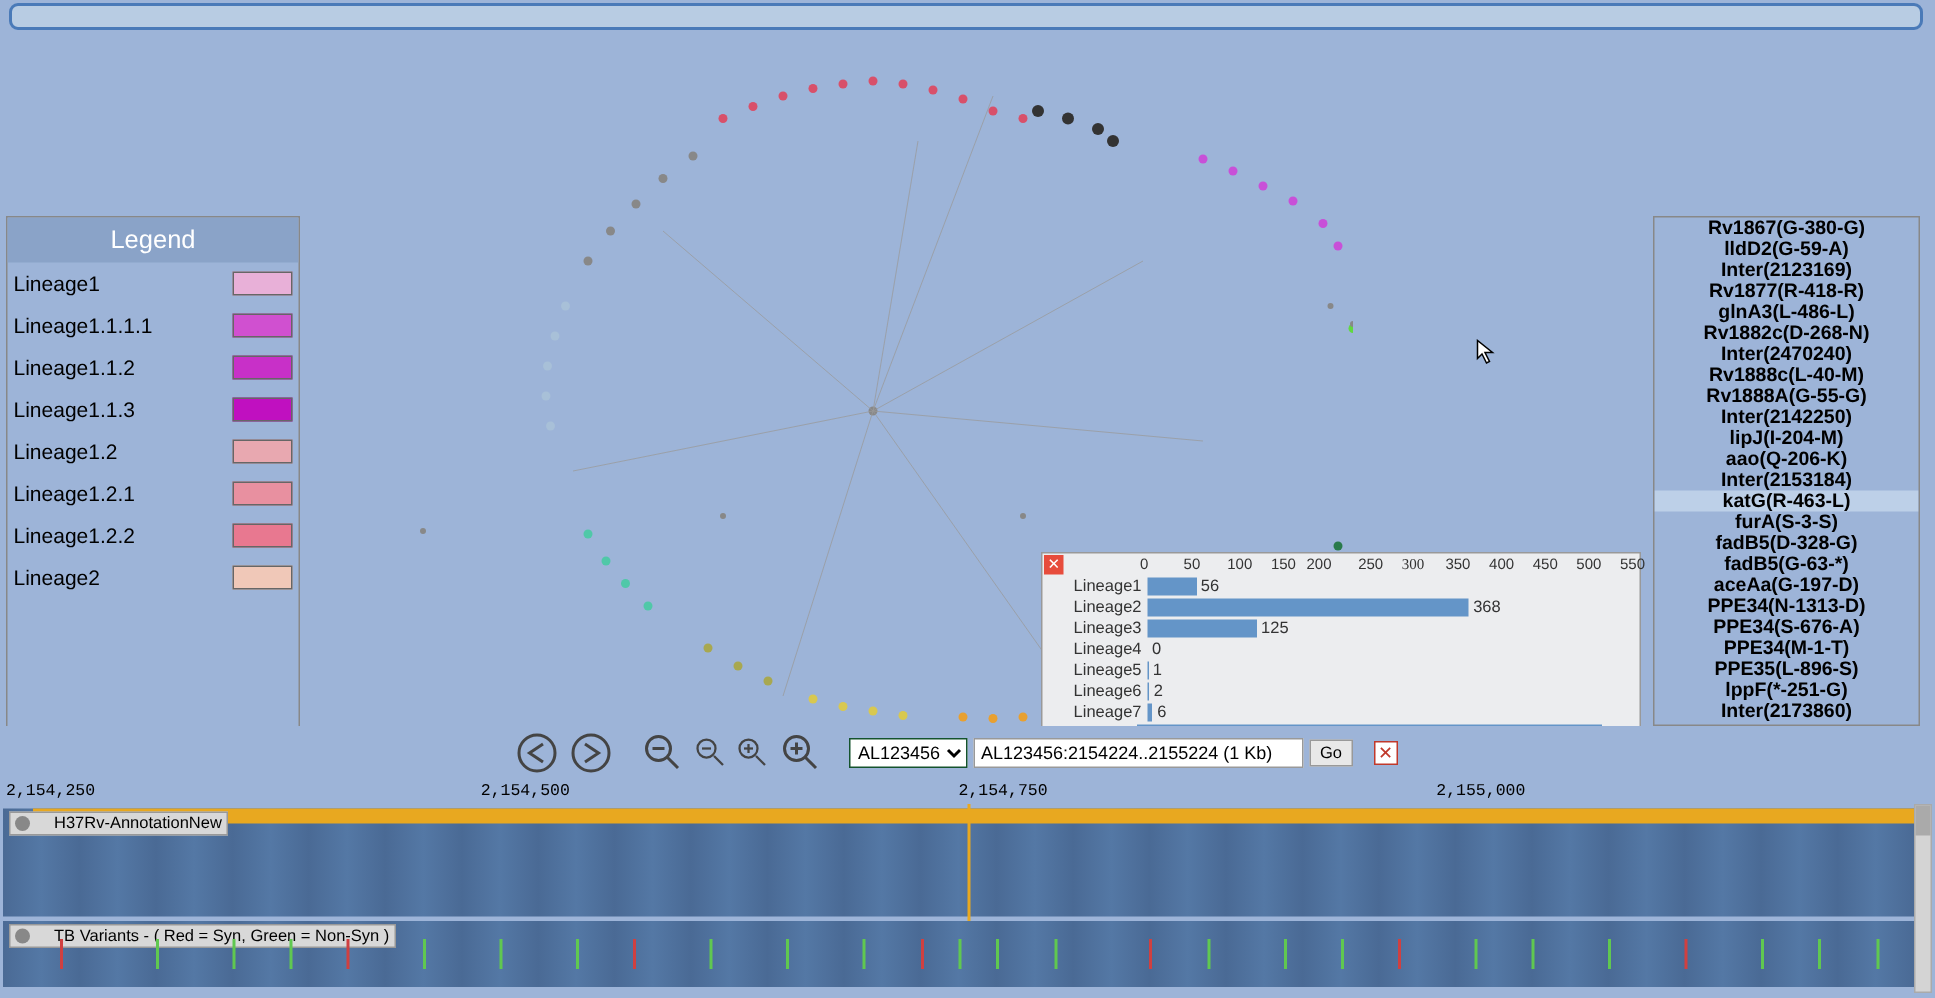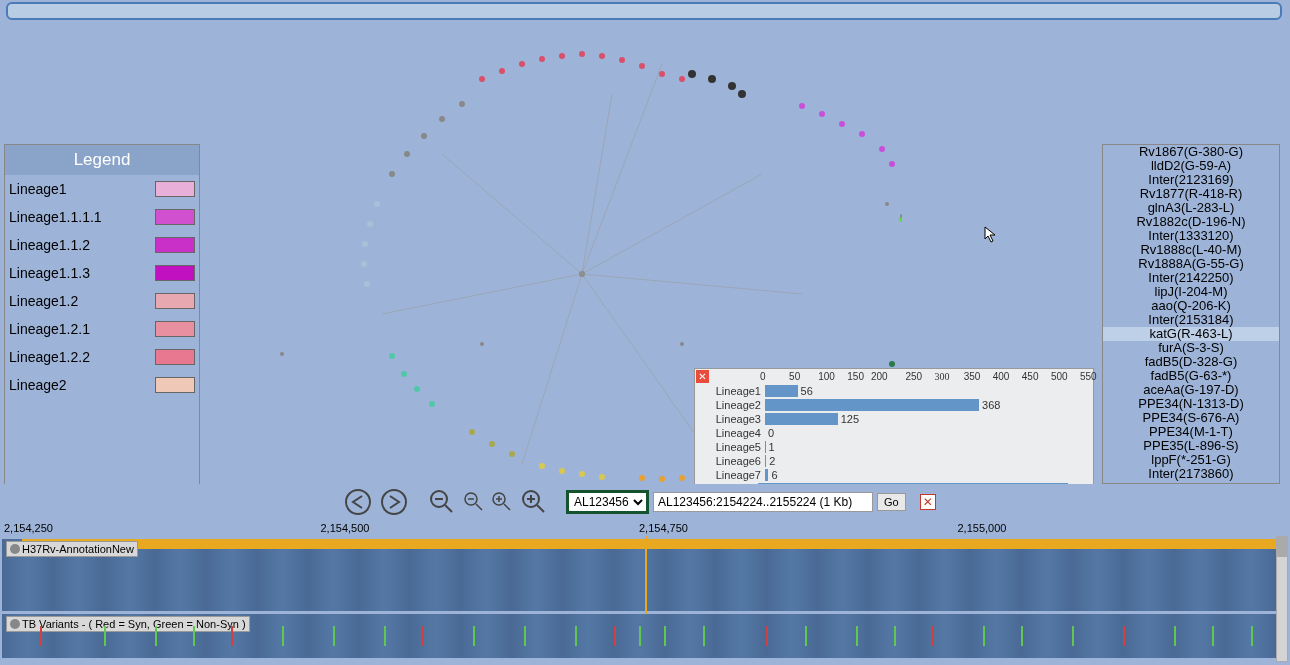--- a/index.html
+++ b/index.html
@@ -11,21 +11,21 @@
 
 .legend-panel { position: absolute; top: 120px; left: 2px; width: 196px; height: 342px; background: #9db4d8; border: 1px solid #888; overflow-y: scroll; }
 .legend-panel::-webkit-scrollbar { width: 13px; }
 .legend-panel::-webkit-scrollbar-track { background: #d4d4d4; }
 .legend-panel::-webkit-scrollbar-thumb { background: #aaa; border: 1px solid #888; }
 .legend-title { text-align: center; font-size: 17px; color: #fff; background: #8aa3c8; padding: 5px 0; }
 .legend-item { display: flex; align-items: center; padding: 6px 4px; font-size: 14px; color: #000; }
 .legend-label { flex: 1; }
 .legend-swatch { width: 40px; height: 16px; border: 1px solid #666; }
 
-.gene-panel { position: absolute; top: 120px; right: 8px; width: 178px; height: 340px; background: #9db4d8; border: 1px solid #888; overflow-y: scroll; text-align: center; }
+.gene-panel { position: absolute; top: 120px; right: 8px; width: 178px; height: 340px; background: #9db4d8; border: 1px solid #888; overflow-y: scroll; text-align: center; font-weight: bold; }
 .gene-panel::-webkit-scrollbar { width: 13px; }
 .gene-panel::-webkit-scrollbar-track { background: #d4d4d4; }
 .gene-panel::-webkit-scrollbar-thumb { background: #aaa; border: 1px solid #888; }
 .gene-item { font-size: 13px; color: #000; padding: 0px 0; line-height: 14px; cursor: pointer; }
 .gene-item.selected { background: #bdd0e8; }
 
 .chart-popup { position: absolute; top: 344px; left: 692px; width: 400px; height: 126px; background: #ecedef; border: 1px solid #999; font-size: 11px; }
 .chart-close { position: absolute; top: 1px; left: 1px; width: 13px; height: 13px; background: #e74c3c; color: #fff; font-size: 10px; line-height: 13px; text-align: center; cursor: pointer; }
 .chart-axis { position: absolute; top: 2px; left: 70px; right: 4px; height: 12px; display: flex; }
 .chart-tick { position: absolute; font-size: 10px; color: #333; top: 0; }
@@ -34,33 +34,33 @@
 .chart-bar { height: 12px; background: #6495c8; }
 .chart-val { font-size: 11px; color: #333; margin-left: 3px; }
 
 .tree-svg { position: absolute; top: 0; left: 200px; width: 700px; height: 460px; }
 
 .genome-panel { position: absolute; top: 486px; left: 2px; right: 2px; height: 178px; background: #9db4d8; }
 .nav-toolbar { position: absolute; top: 0; left: 0; right: 0; height: 32px; display: flex; align-items: center; justify-content: flex-start; padding-left: 340px; gap: 4px; }
 .nav-btn { display: inline-flex; align-items: center; justify-content: center; cursor: pointer; }
 .nav-svg { width: 32px; height: 28px; }
 .zoom-svg { width: 24px; height: 24px; }
-.ref-select { font-size: 12px; padding: 1px; border: 3px solid #14532d; background: #fff; }
+.ref-select { font-size: 12px; padding: 1px; border: 1px solid #14532d; background: #fff; }
 .loc-input { width: 220px; font-size: 12px; padding: 2px 4px; border: 1px solid #999; background: #fff; }
 .go-btn { font-size: 11px; padding: 2px 6px; border: 1px solid #999; background: #e8e8e8; cursor: pointer; }
 .del-btn { width: 16px; height: 16px; background: #fff; border: 1px solid #c0392b; color: #c0392b; font-size: 12px; line-height: 14px; text-align: center; cursor: pointer; }
 
 .ruler { position: absolute; top: 36px; left: 0; right: 12px; height: 14px; font-size: 11px; color: #000; }
-.ruler-label { position: absolute; top: 0; }
+.ruler-label { position: absolute; top: 0; font-family: Liberation Mono, monospace; }
 
 .track { position: absolute; left: 0; right: 12px; background: linear-gradient(to right, #4a6a95, #5478a5 2%, #4a6a95 4%, #5478a5 6%, #4a6a95 8%, #5478a5 10%, #4a6a95 12%, #5478a5 14%, #4a6a95 16%, #5478a5 18%, #4a6a95 20%, #5478a5 22%, #4a6a95 24%, #5478a5 26%, #4a6a95 28%, #5478a5 30%, #4a6a95 32%, #5478a5 34%, #4a6a95 36%, #5478a5 38%, #4a6a95 40%, #5478a5 42%, #4a6a95 44%, #5478a5 46%, #4a6a95 48%, #5478a5 50%, #4a6a95 52%, #5478a5 54%, #4a6a95 56%, #5478a5 58%, #4a6a95 60%, #5478a5 62%, #4a6a95 64%, #5478a5 66%, #4a6a95 68%, #5478a5 70%, #4a6a95 72%, #5478a5 74%, #4a6a95 76%, #5478a5 78%, #4a6a95 80%, #5478a5 82%, #4a6a95 84%, #5478a5 86%, #4a6a95 88%, #5478a5 90%, #4a6a95 92%, #5478a5 94%, #4a6a95 96%, #5478a5 98%, #4a6a95 100%); }
 .track1 { top: 53px; height: 72px; }
 .track1-band { position: absolute; top: 0; left: 20px; right: 0; height: 10px; background: #e8a820; }
 .track2 { top: 128px; height: 44px; padding-left: 20px; }
-.track-label { position: absolute; top: 2px; left: 4px; background: #d8d8d8; border: 1px solid #999; font-size: 11px; padding: 1px 3px; color: #000; display: flex; align-items: center; gap: 2px; }
+.track-label { position: absolute; top: 2px; left: 4px; background: #d8d8d8; border: 1px solid #999; font-size: 11px; padding: 1px 3px; color: #000; display: flex; align-items: center; gap: 16px; }
 .track-close { width: 10px; height: 10px; background: #888; border-radius: 50%; display: inline-block; }
 .track-line { position: absolute; top: 50px; left: 50%; width: 2px; height: 120px; background: #e8a820; }
 .variant-mark { position: absolute; width: 2px; height: 20px; top: 12px; }
 
 .vscroll { position: absolute; top: 50px; right: 0; width: 12px; height: 126px; background: #d4d4d4; border: 1px solid #aaa; }
 .vscroll-thumb { position: absolute; top: 0; left: 0; right: 0; height: 20px; background: #aaa; }
 
 .cursor-arrow { position: absolute; top: 226px; left: 984px; width: 14px; height: 18px; pointer-events: none; z-index: 1000; }
 </style>
 </head>
@@ -218,23 +218,23 @@
         </div>
       </div>
   </div>
 
   <div class="gene-panel">
     <div id="gene-items">
         <div class="gene-item">Rv1867(G-380-G)</div>
         <div class="gene-item">lldD2(G-59-A)</div>
         <div class="gene-item">Inter(2123169)</div>
         <div class="gene-item">Rv1877(R-418-R)</div>
-        <div class="gene-item">glnA3(L-283-L)</div>
-        <div class="gene-item">Rv1882c(D-196-N)</div>
-        <div class="gene-item">Inter(1333120)</div>
+        <div class="gene-item">glnA3(L-486-L)</div>
+        <div class="gene-item">Rv1882c(D-268-N)</div>
+        <div class="gene-item">Inter(2470240)</div>
         <div class="gene-item">Rv1888c(L-40-M)</div>
         <div class="gene-item">Rv1888A(G-55-G)</div>
         <div class="gene-item">Inter(2142250)</div>
         <div class="gene-item">lipJ(I-204-M)</div>
         <div class="gene-item">aao(Q-206-K)</div>
         <div class="gene-item">Inter(2153184)</div>
         <div class="gene-item selected">katG(R-463-L)</div>
         <div class="gene-item">furA(S-3-S)</div>
         <div class="gene-item">fadB5(D-328-G)</div>
         <div class="gene-item">fadB5(G-63-*)</div>

